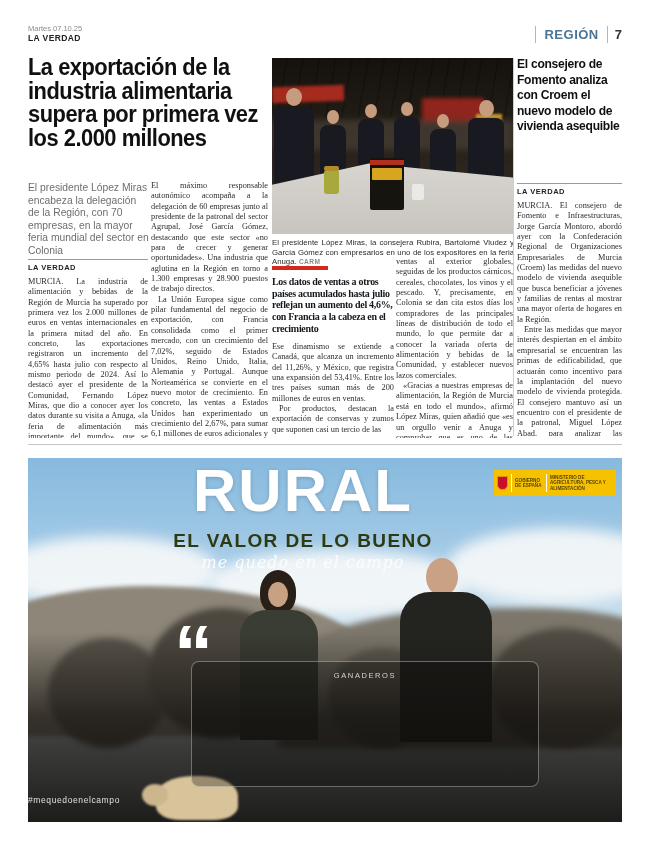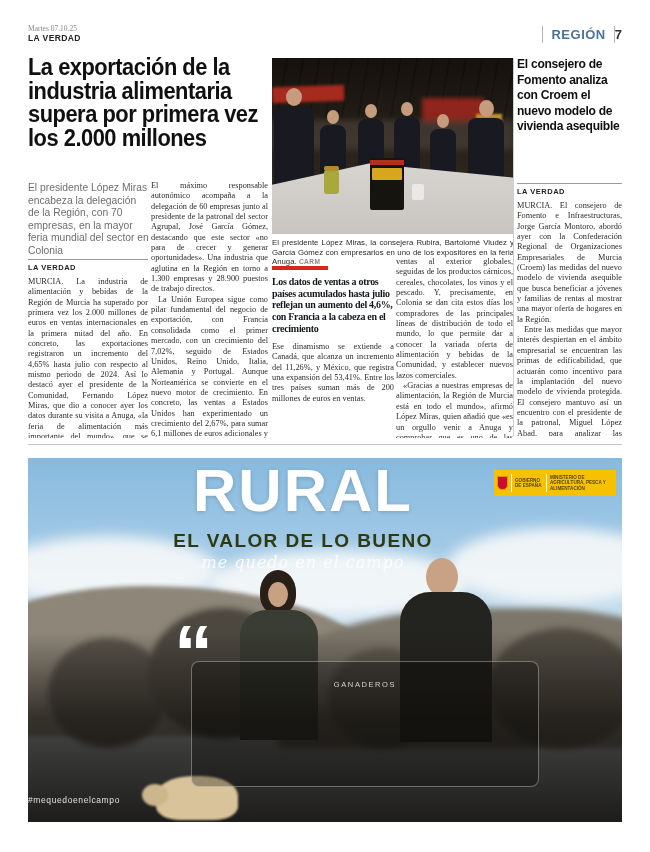--- a/index.html
+++ b/index.html
@@ -1,23 +1,23 @@
 <!DOCTYPE html>
 <html><head>
 <meta charset="utf-8">
 <style>
   * { margin:0; padding:0; box-sizing:border-box; }
   html,body { background:#e9e9e9; }
   .page { position:relative; width:650px; height:852px; background:#ffffff; margin:0 auto;
           font-family:"Liberation Sans", sans-serif; overflow:hidden; }
 
   
-  .hdr-date { position:absolute; left:28px; top:24px; font-size:7.5px; color:#8a8a8a;font-family:Liberation Serif, serif; }
+  .hdr-date { position:absolute; left:28px; top:24px; font-size:7.5px; color:#8a8a8a; }
   .hdr-masthead { position:absolute; left:28px; top:33px; font-size:8.5px; font-weight:bold; color:#222; letter-spacing:.4px; }
-  .hdr-right { position:absolute; right:28px; top:26px; display:flex; align-items:center; }
+  .hdr-right { position:absolute; right:28px; top:26px; display:flex; align-items:center; gap:7px; }
   .hdr-section { font-size:13px; font-weight:bold; color:#4a7596; letter-spacing:.5px;
                  border-left:1px solid #b5b5b5; border-right:1px solid #b5b5b5; padding:1px 8px; }
   .hdr-pagenum { font-size:13px; font-weight:bold; color:#333; }
 
   
   .headline { position:absolute; left:28px; top:56px; width:258px; font-size:23px; font-weight:bold;
               color:#101010; line-height:23.5px; letter-spacing:-0.5px;
               transform:scaleX(.95); transform-origin:left top; }
   .subhead { position:absolute; left:28px; top:182px; width:122px; font-size:10.3px; line-height:12.6px;
              color:#6e6e6e; }
@@ -103,21 +103,21 @@
               text-shadow:0 1px 4px rgba(0,0,0,.18); }
   .ad-tagline { font-size:19px; font-weight:bold; color:#2e3a12; letter-spacing:1.4px; margin-top:10px; }
   .ad-script { font-family:"DejaVu Serif", serif; font-style:italic; font-size:16px; color:#fdfdfd;
                margin-top:1px; opacity:.95; letter-spacing:1px; }
 
   .ad-quoteglyph { position:absolute; left:146px; top:160px; font-size:78px; line-height:70px; font-weight:bold;
                    color:#ffffff; font-family:"Liberation Sans", sans-serif; z-index:4; }
   .ad-panel { position:absolute; left:163px; top:203px; width:348px; height:126px; border:1px solid rgba(255,255,255,.35);
               border-radius:8px; background:rgba(8,8,6,.30); z-index:3; text-align:center; padding-top:9px; }
   .ad-quote { font-size:12.5px; line-height:16.5px; color:#f4f4f2; padding:0 14px; text-shadow:0 1px 2px rgba(0,0,0,.5); }
-  .ad-role { margin-top:9px; font-size:7.5px; letter-spacing:1.6px; color:#d4d4d0; }
+  .ad-role { font-size:7.5px; letter-spacing:1.6px; color:#d4d4d0; }
   .ad-names { margin-top:3px; font-size:9.8px; color:#f2f2ef; }
   .ad-hashtag { position:absolute; left:0; top:337px; width:594px; font-size:8.5px;
                 color:#e0e0dc; letter-spacing:.6px; z-index:3; }
 </style>
 </head>
 <body>
 
 <div class="page">
 
   <div class="hdr-date">Martes 07.10.25</div>
@@ -180,20 +180,21 @@
   <div class="caption">
     <span>El presidente López Miras, la consejera Rubira, Bartolomé Viudez y García Gómez con empresarios en uno de los expositores en la feria Anuga. </span><span class="credit">CARM</span>
   </div>
 
   <div class="pullquote">
     <div class="pq-bar"></div>
     <div class="pq-text">Los datos de ventas a otros países acumulados hasta julio reflejan un aumento del 4,6%, con Francia a la cabeza en el crecimiento</div>
   </div>
   <div class="bodytxt col3">
     <p>Ese dinamismo se extiende a Canadá, que alcanza un incremento del 11,26%, y México, que registra una expansión del 53,41%. Entre los tres países suman más de 200 millones de euros en ventas.</p>
+    <p>Por productos, destacan la exportación de conservas y zumos que suponen casi un tercio de las</p>
   </div>
   <div class="bodytxt col4">
     <p>ventas al exterior globales, seguidas de los productos cárnicos, cereales, chocolates, los vinos y el pescado. Y, precisamente, en Colonia se dan cita estos días los compradores de las principales líneas de distribución de todo el mundo, lo que permite dar a conocer la variada oferta de alimentación y bebidas de la Comunidad, y establecer nuevos lazos comerciales.</p>
     <p>«Gracias a nuestras empresas de alimentación, la Región de Murcia está en todo el mundo», afirmó López Miras, quien añadió que «es un orgullo venir a Anuga y comprobar que es uno de las delegaciones más fuertes».</p>
   </div>
 
   <div class="vrule"></div>
   <h2 class="sb-headline">El consejero de Fomento analiza con Croem el nuevo modelo de vivienda asequible</h2>
   <div class="byline byline2">LA VERDAD</div>
   <div class="bodytxt sbcol">

